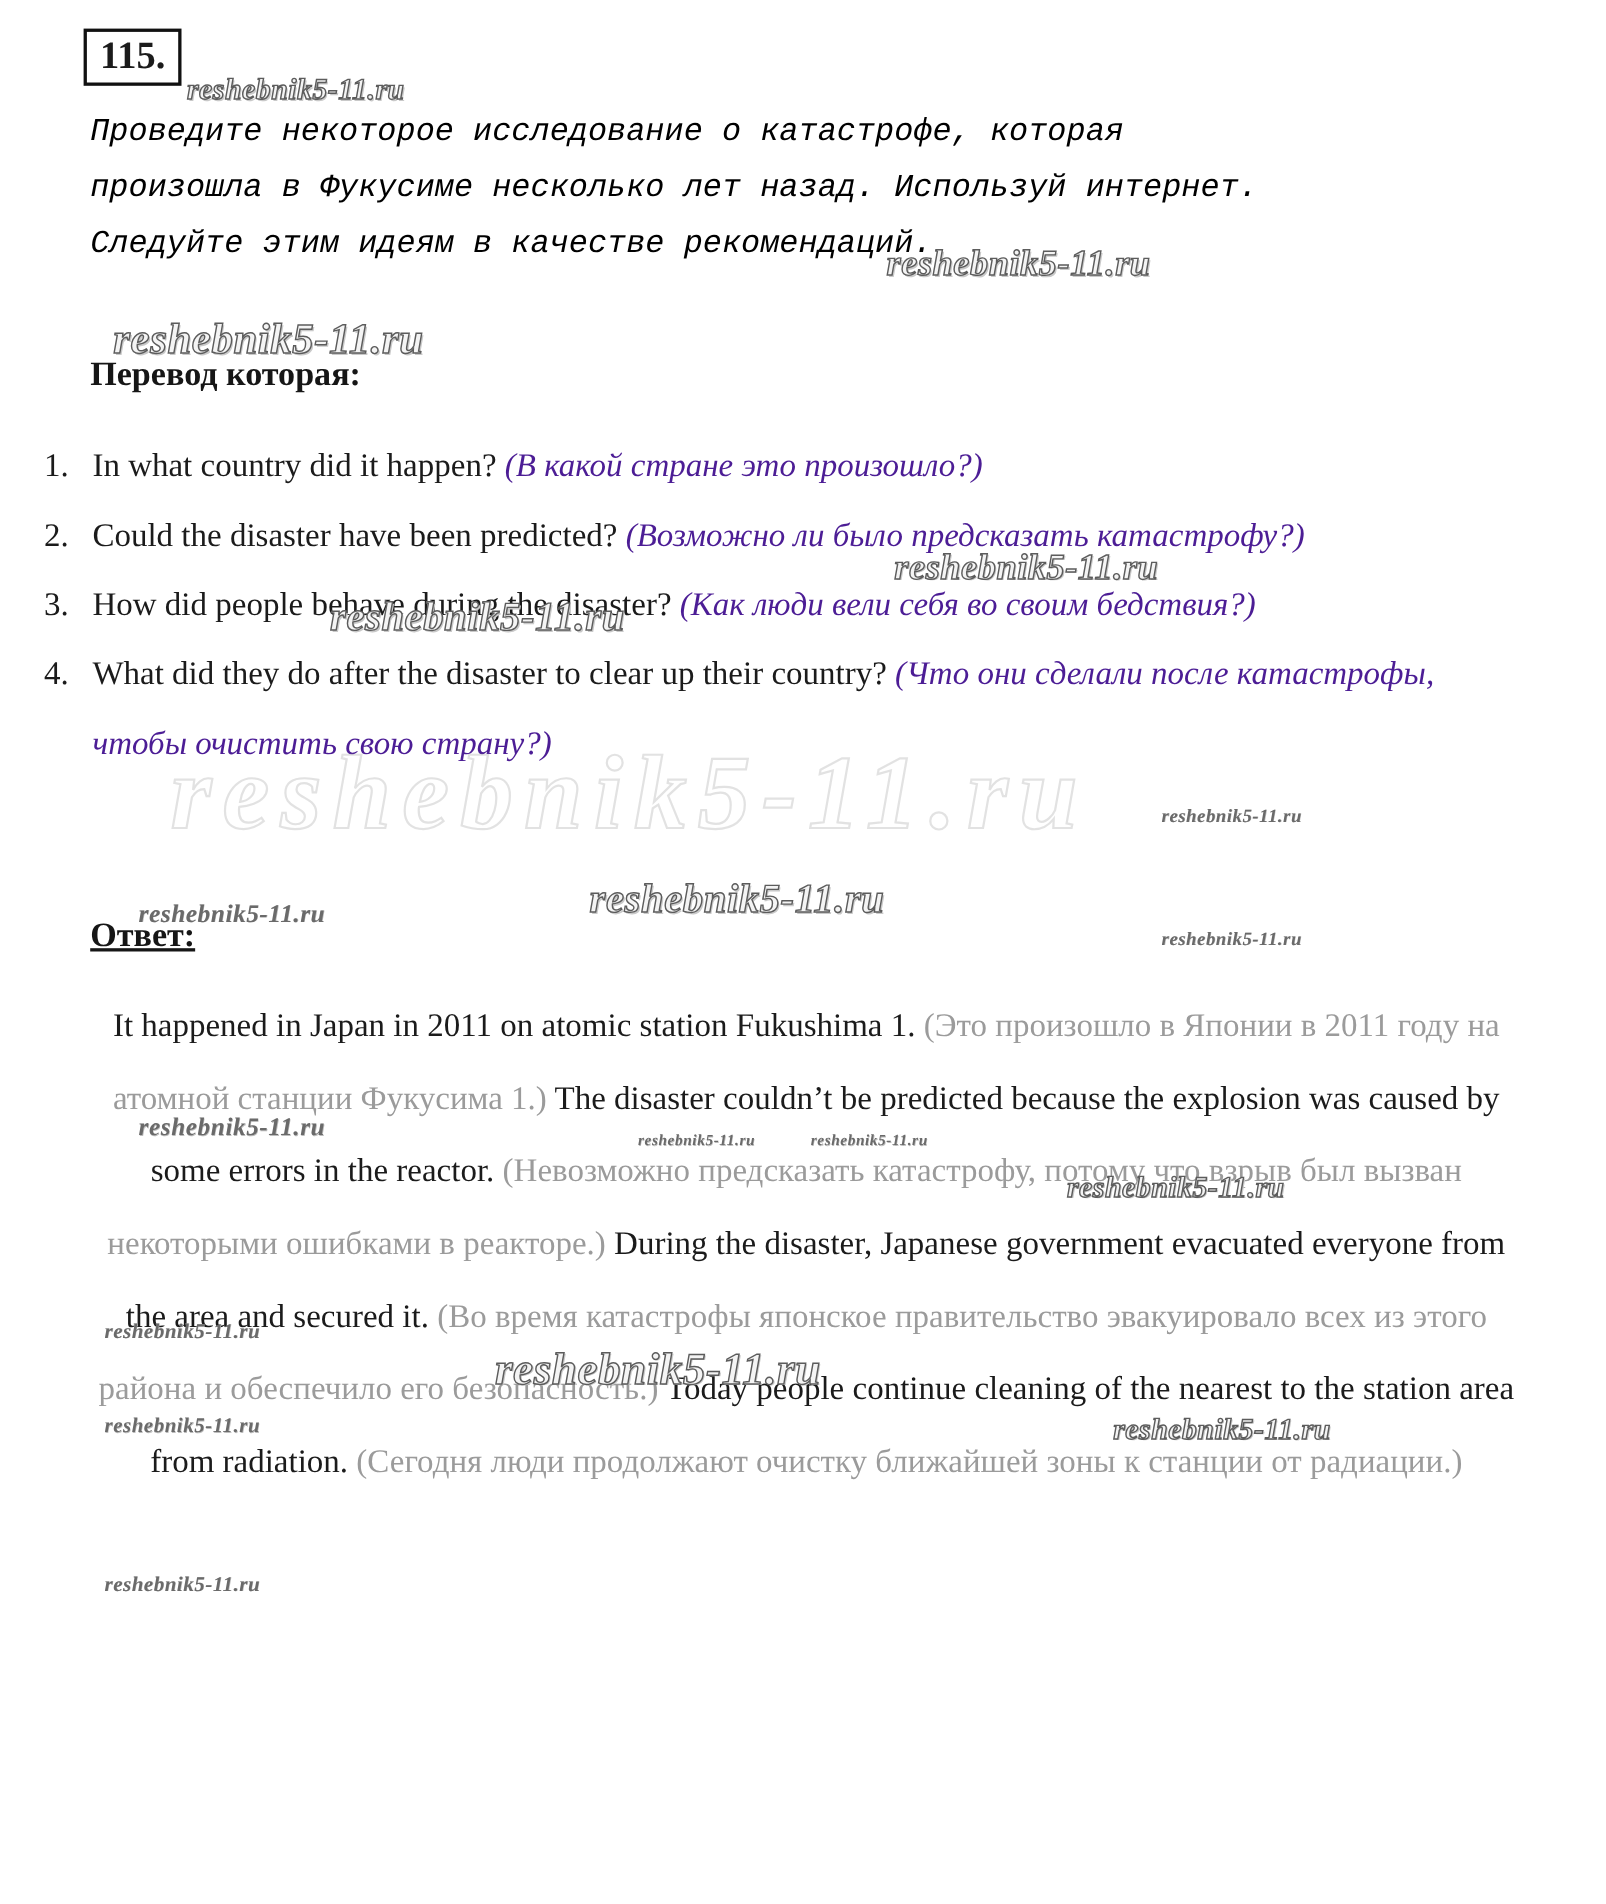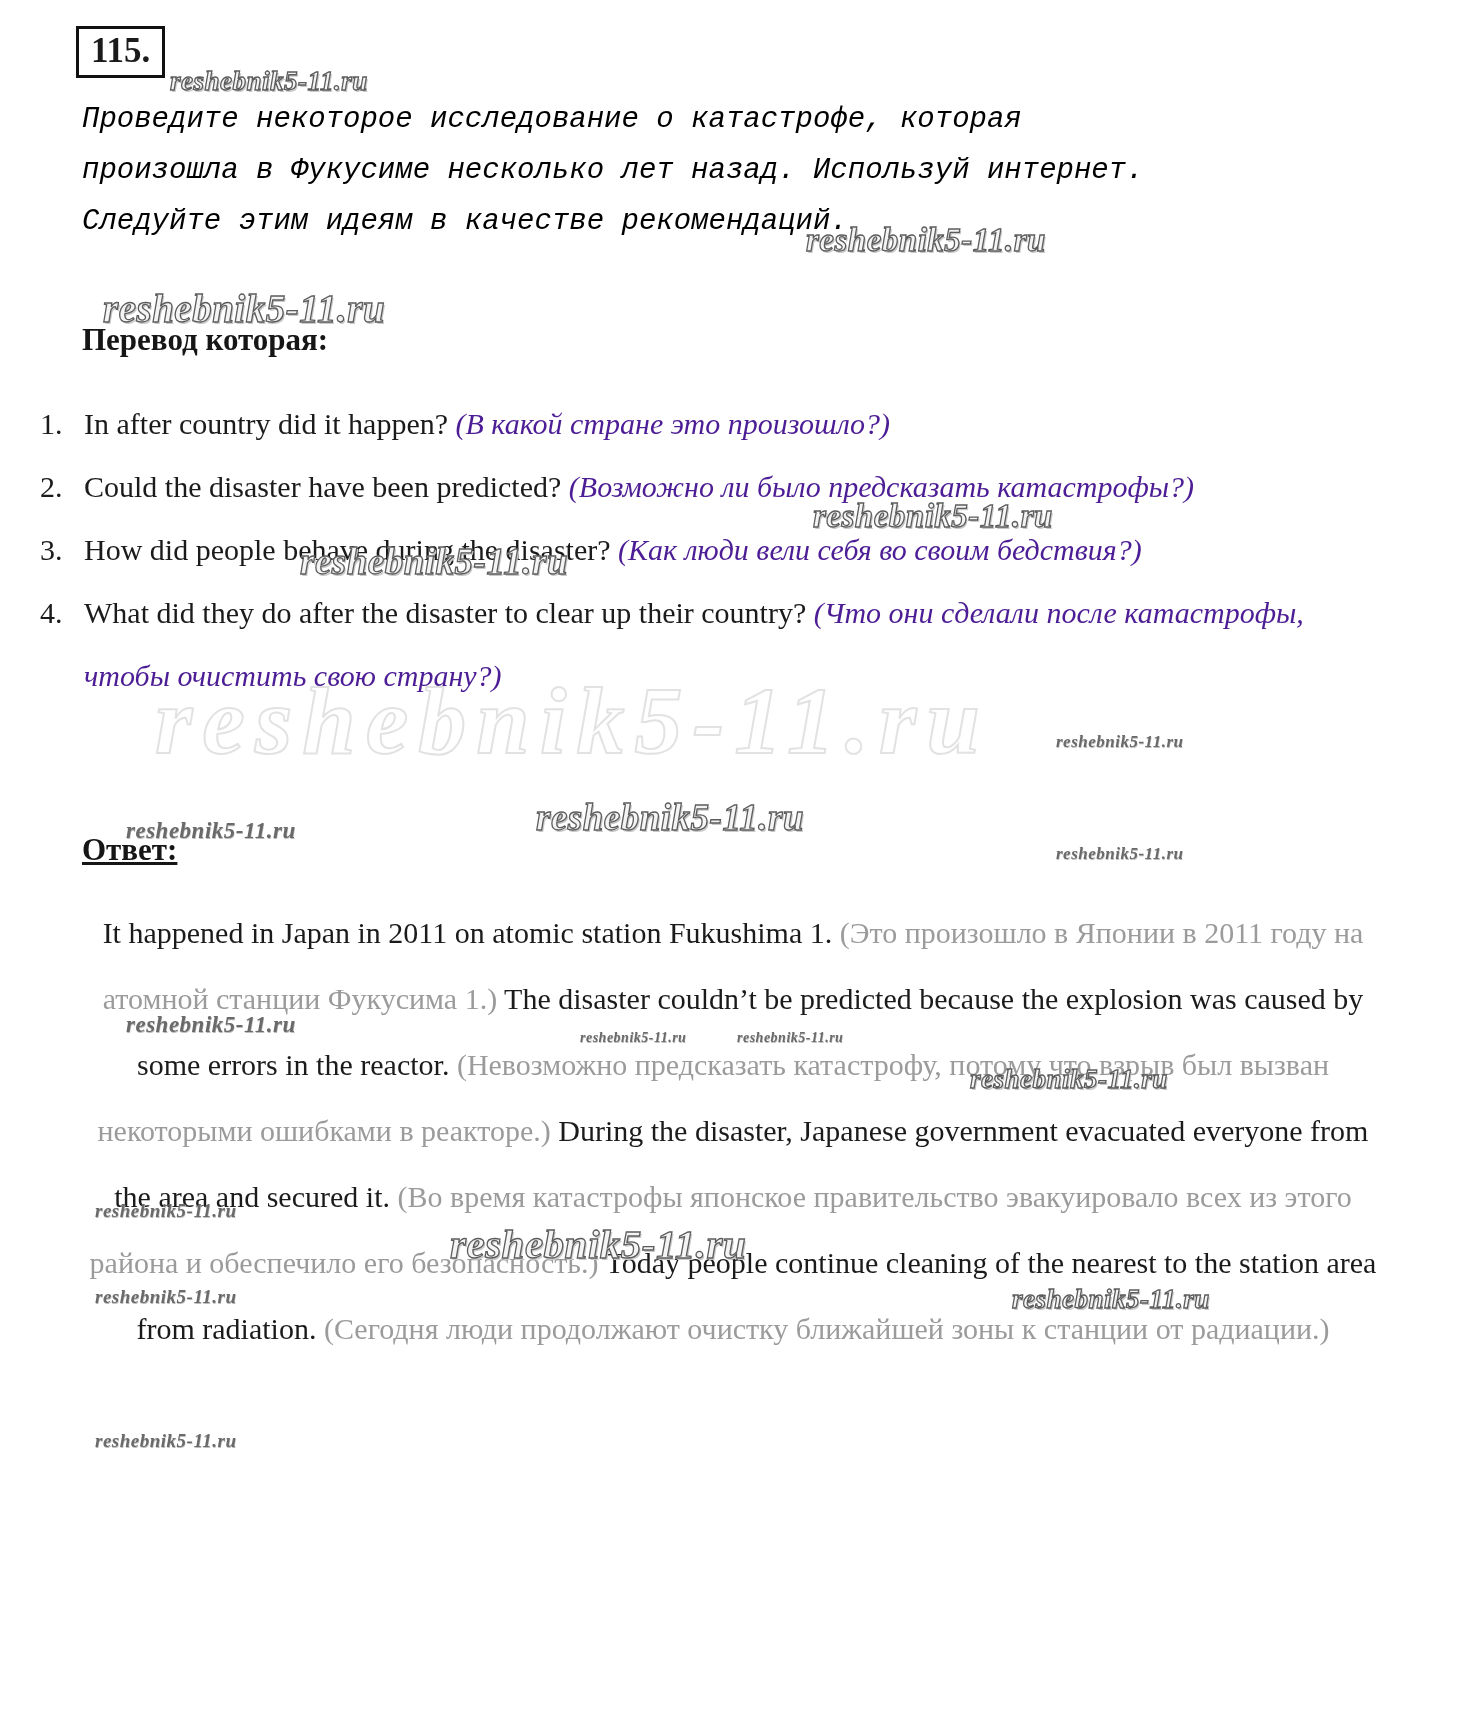--- a/index.html
+++ b/index.html
@@ -107,29 +107,29 @@
 
   <div class="task">
     <p class="p1">Проведите некоторое исследование о катастрофе, которая произошла в Фукусиме несколько лет назад. Используй интернет. Следуйте этим идеям в качестве рекомендаций.</p>
   </div>
 
   <div class="heading heading-translation">Перевод которая:</div>
 
   <div class="questions">
     <div class="q-item">
       <span class="q-num">1.</span>
-      <span class="q-en">In after country did it happen?</span>
+      <span class="q-en">In what country did it happen?</span>
       <span> </span>
       <span class="q-ru">(В какой стране это произошло?)</span>
     </div>
     <div class="q-item">
       <span class="q-num">2.</span>
       <span class="q-en">Could the disaster have been predicted?</span>
       <span> </span>
-      <span class="q-ru">(Возможно ли было предсказать катастрофы?)</span>
+      <span class="q-ru">(Возможно ли было предсказать катастрофу?)</span>
     </div>
     <div class="q-item">
       <span class="q-num">3.</span>
       <span class="q-en">How did people behave during the disaster?</span>
       <span> </span>
       <span class="q-ru">(Как люди вели себя во своим бедствия?)</span>
     </div>
     <div class="q-item">
       <span class="q-num">4.</span>
       <span class="q-en">What did they do after the disaster to clear up their country?</span>

